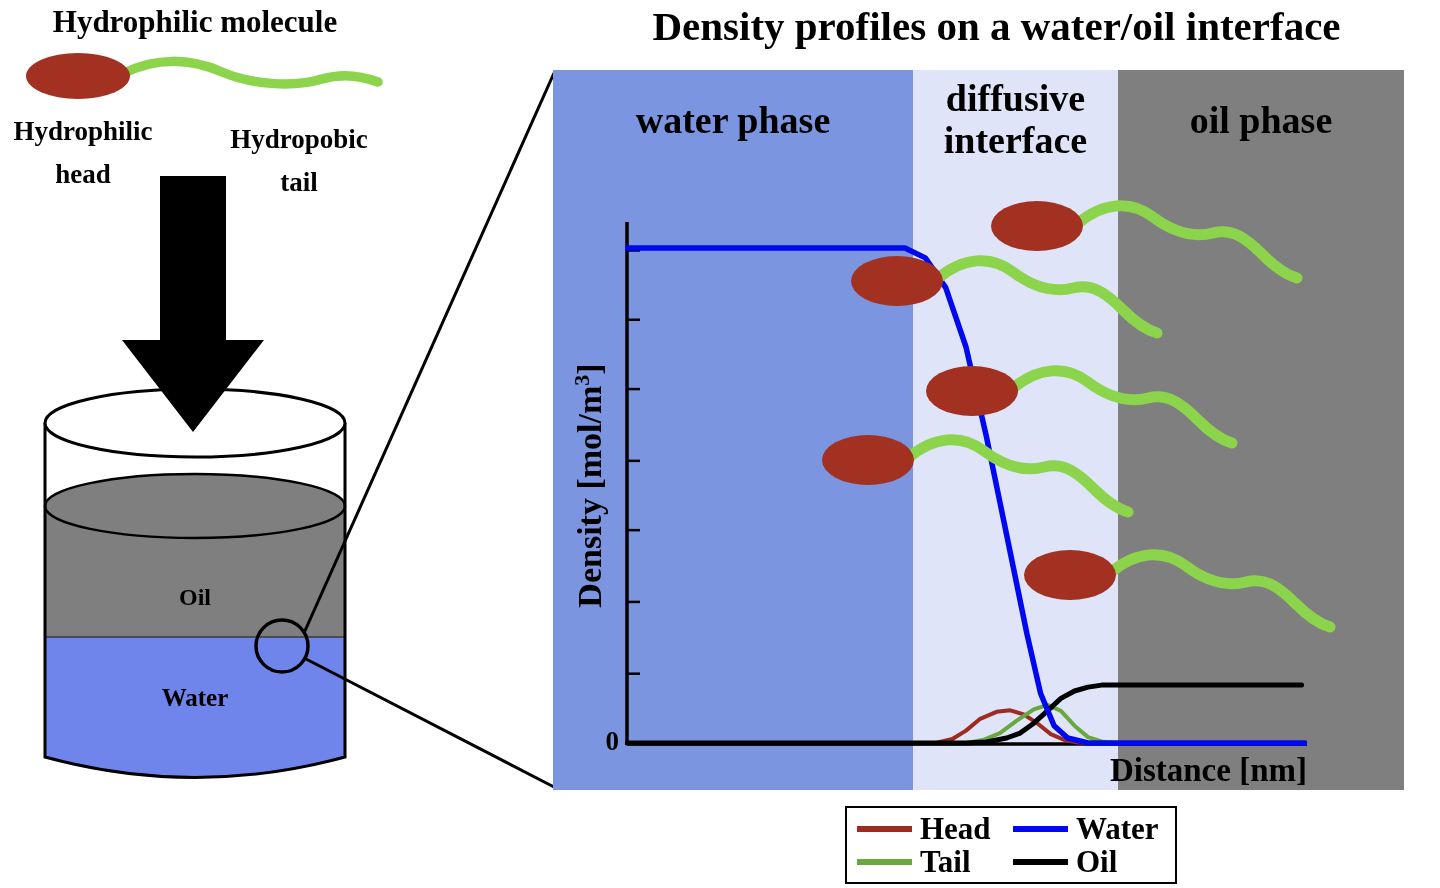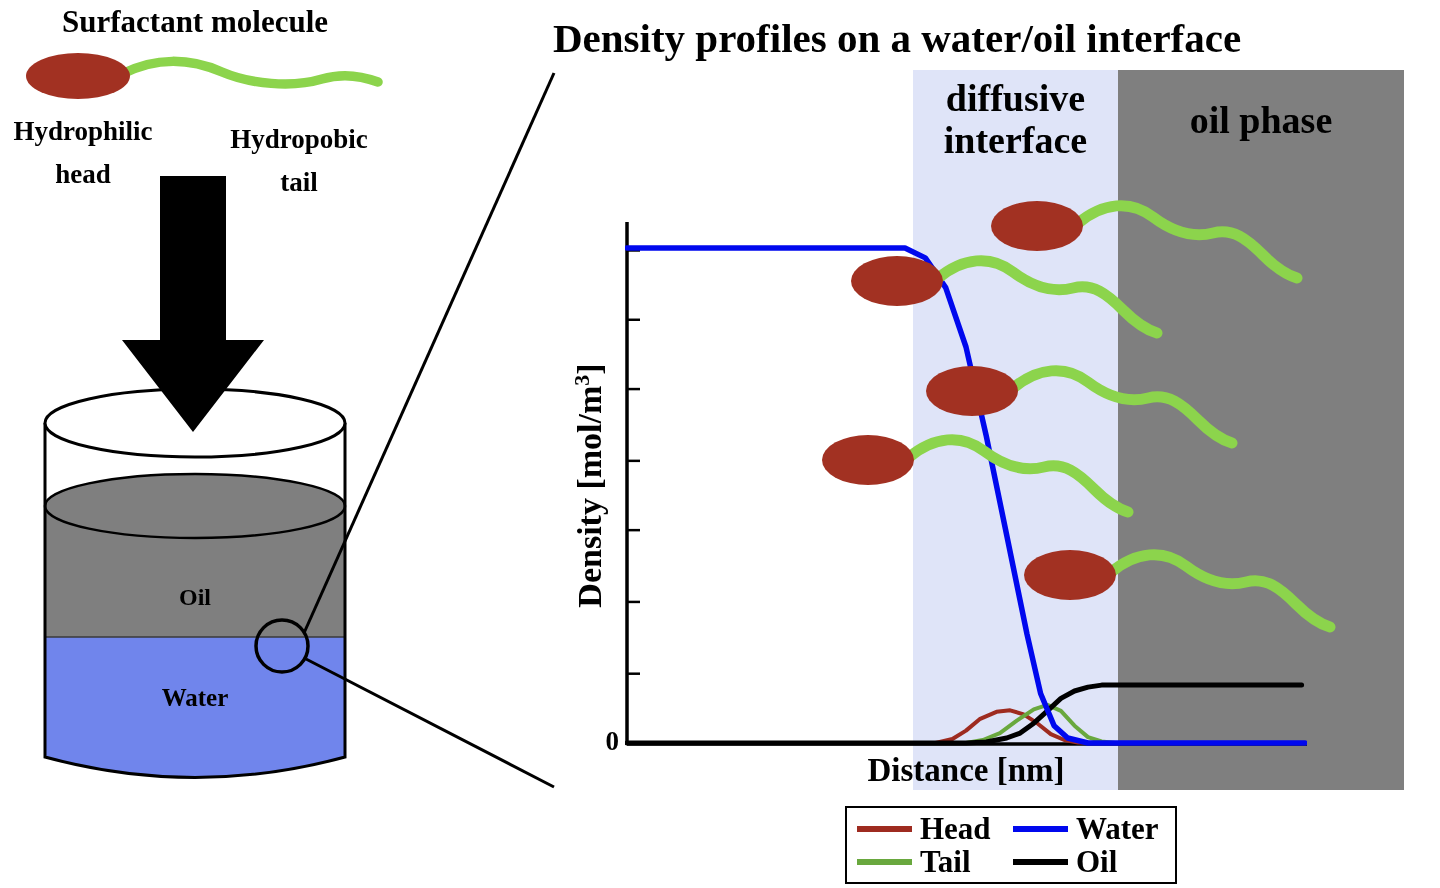--- a/index.html
+++ b/index.html
@@ -15,34 +15,34 @@
   #surfactant-title { left:22px; top:4px; width:346px; text-align:center; font-size:31px; }
   #head-label { left:2px; top:110px; width:162px; text-align:center; font-size:27px; line-height:1.6; }
   #tail-label { left:213px; top:118px; width:172px; text-align:center; font-size:27px; line-height:1.6; }
   #beaker-oil-label { left:45px; top:584px; width:300px; text-align:center; font-size:24px; }
   #beaker-water-label { left:45px; top:684px; width:300px; text-align:center; font-size:25px; }
 
   
   #bg-svg { left:0; top:0; z-index:0; }
 
   
-  #chart-title { left:553px; top:14px; width:887px; text-align:left; font-size:41px; z-index:2; }
+  #chart-title { left:553px; top:2px; width:887px; text-align:center; font-size:41px; z-index:2; }
   #panel { left:553px; top:70px; width:887px; height:720px; z-index:1; }
   .region { position:absolute; top:0; height:100%; }
   #region-water { left:0; width:360px; }
   #region-diffusive { left:360px; width:205px; }
   #region-oil { left:565px; width:286px; }
   .region-label { position:absolute; width:100%; text-align:center; font-size:38px; line-height:1.1; }
   #region-water .region-label, #region-oil .region-label { top:30px; }
   #region-diffusive .region-label { top:8px; }
 
   #plot-svg { position:absolute; left:72px; top:152px; }
   #mol-layer { position:absolute; left:0; top:0; pointer-events:none; }
 
-  #x-axis-label { position:absolute; left:72px; top:682px; width:682px; text-align:center; font-size:33px; }
+  #x-axis-label { position:absolute; left:72px; top:682px; width:682px; text-align:right; font-size:33px; }
   #y-axis-label {
     position:absolute; left:16px; top:679px; width:527px; height:44px;
     transform:rotate(-90deg); transform-origin:0 0; text-align:center; font-size:34px;
   }
   #y-axis-label sup { font-size:22px; vertical-align:super; }
   #origin-label { position:absolute; left:38px; top:656px; width:28px; text-align:right; font-size:27px; }
 
   
   #legend {
     left:845px; top:806px; width:332px; height:78px; z-index:2;
@@ -81,32 +81,35 @@
     <ellipse cx="195" cy="423" rx="150" ry="34" fill="#ffffff" stroke="#000" stroke-width="3"></ellipse>
   </g>
 
   <polygon points="160,176 226,176 226,340 264,340 193,432 122,340 160,340" fill="#000000"></polygon>
 
   <line x1="304" y1="633" x2="554" y2="73" stroke="#000" stroke-width="3"></line>
   <line x1="306" y1="659" x2="554" y2="787" stroke="#000" stroke-width="3"></line>
   <circle cx="282" cy="646" r="26" fill="none" stroke="#000" stroke-width="3.5"></circle>
 </svg>
 
-<div class="abs" id="surfactant-title">Surfactant molecule</div>
+<div class="abs" id="surfactant-title">Hydrophilic molecule</div>
 <div class="abs pre" id="head-label">Hydrophilic
 head</div>
 <div class="abs pre" id="tail-label">Hydropobic
 tail</div>
 <div class="abs" id="beaker-oil-label">Oil</div>
 <div class="abs" id="beaker-water-label">Water</div>
 
 <div class="abs" id="chart-title">Density profiles on a water/oil interface</div>
 
 <div class="abs" id="panel">
 
+  <div class="region" id="region-water" style="background: rgb(123, 149, 225);">
+    <div class="region-label pre">water phase</div>
+  </div>
   <div class="region" id="region-diffusive" style="background: rgb(223, 228, 248);">
     <div class="region-label pre">diffusive
 interface</div>
   </div>
   <div class="region" id="region-oil" style="background: rgb(127, 127, 127);">
     <div class="region-label pre">oil phase</div>
   </div>
 
   <svg id="plot-svg" width="682" height="525" viewBox="0 0 682 525">
       <line x1="2" y1="451.7" x2="15" y2="451.7" stroke="#000" stroke-width="2.5"></line>

